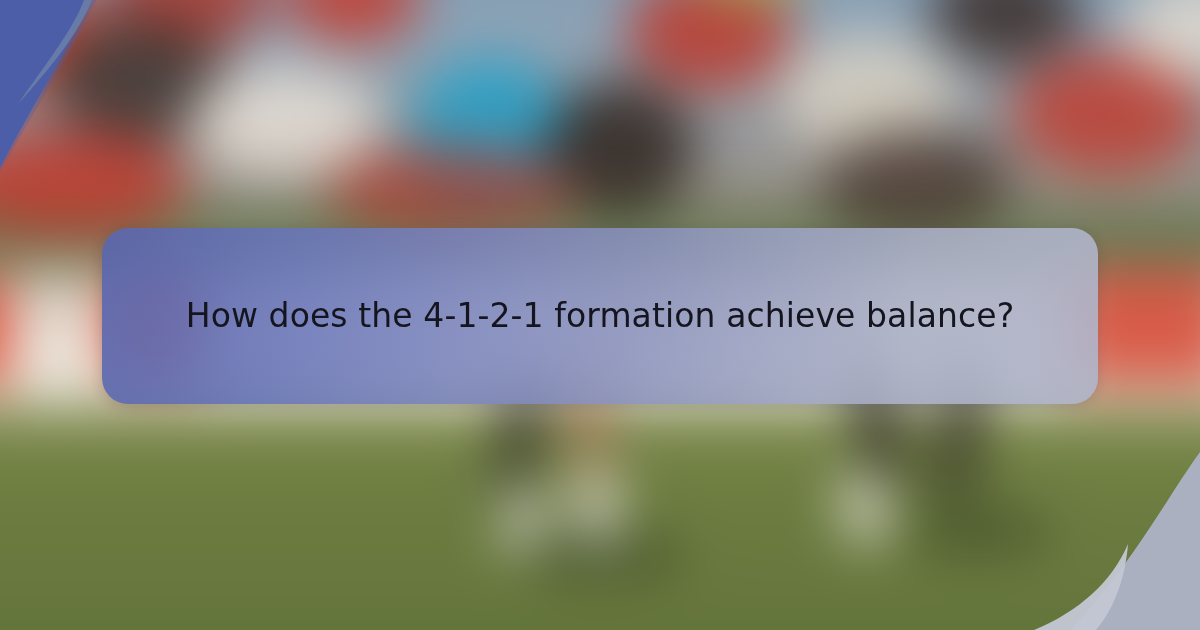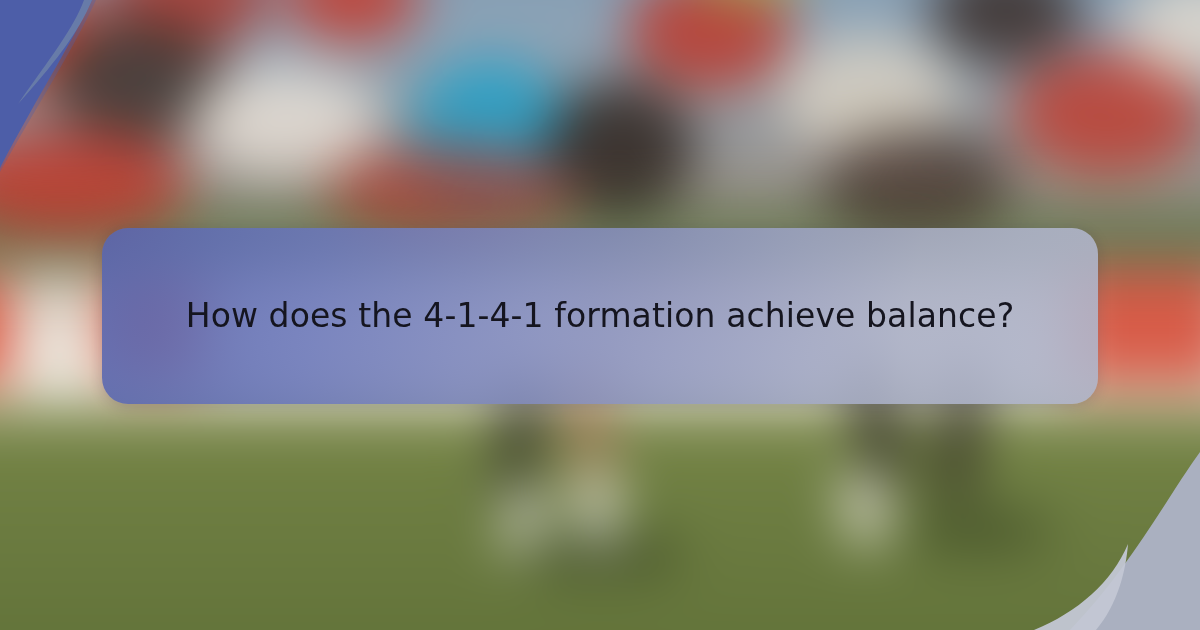--- a/index.html
+++ b/index.html
@@ -146,16 +146,16 @@
     <path d="M92,0 C78,34 52,66 18,104 C50,58 74,28 84,0 Z" fill="#7e93a8" opacity="0.85"></path>
     <path d="M0,0 L96,0 C72,52 38,104 0,172 Z" fill="#4e5ea8" opacity="0.35"></path>
   </svg>
 
   <svg class="swoosh swoosh-br" viewBox="0 0 200 230" preserveAspectRatio="none">
     <path d="M200,230 L200,52 C168,96 130,168 70,230 Z" fill="#aab0c0"></path>
     <path d="M128,144 C112,182 78,212 34,230 L96,230 C118,204 126,170 128,144 Z" fill="#c3c7d4" opacity="0.95"></path>
   </svg>
 
   <div class="card">
-    <div class="card-text">How does the 4-1-4-1 formation achieve balance?</div>
+    <div class="card-text">How does the 4-1-2-1 formation achieve balance?</div>
   </div>
 
 </div>
 
 </body></html>

